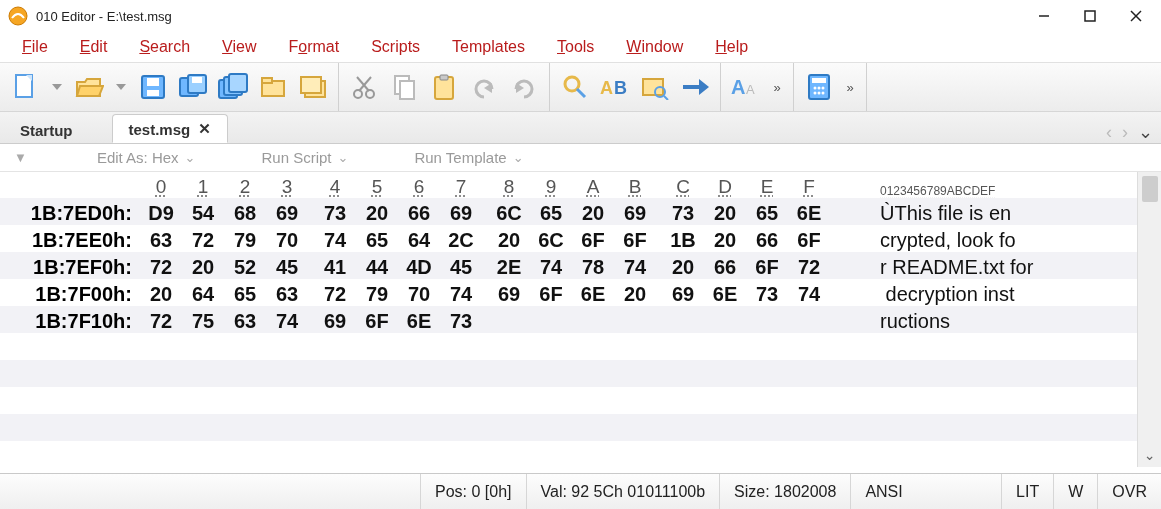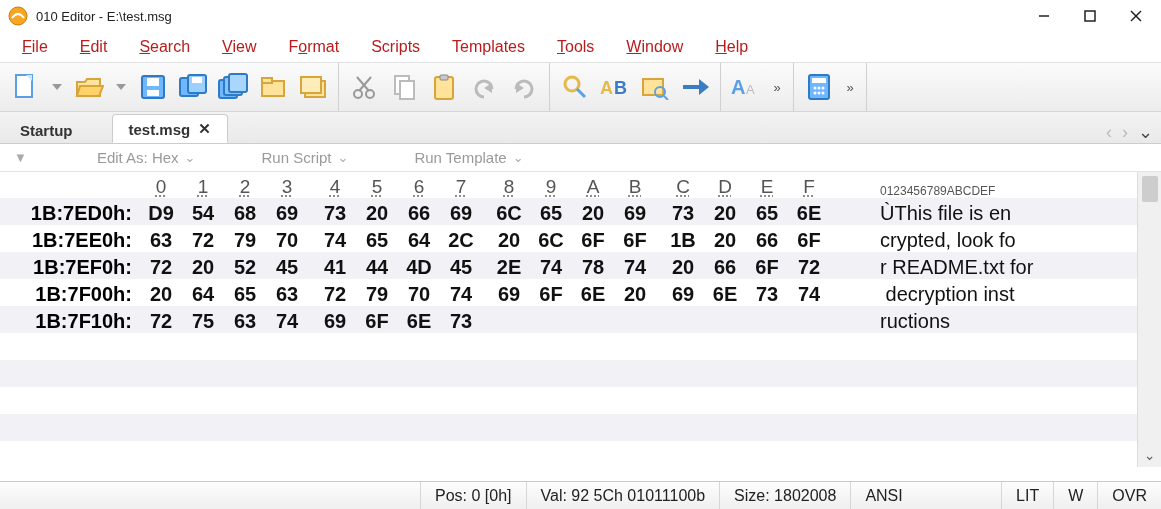--- a/index.html
+++ b/index.html
@@ -39,21 +39,21 @@
   .hexrow { display:flex; height:27px; align-items:flex-end; }
   .hexrow.alt { background:#f2f2f6; }
   .hexrow .addr { width:140px; text-align:right; padding-right:8px; color:#000; font-weight:600;}
   .byte { width:42px; text-align:center; font-weight:600;}
   .ascii { margin-left:30px; white-space:pre; font-weight:400;}
   .scrolltrack { width:24px; background:#f0f0f0; border-left:1px solid #ddd; display:flex; flex-direction:column; align-items:center;}
   .scrolltrack .thumb{ width:16px; height:26px; background:#cdcdcd; border-radius:2px; margin-top:4px;}
   .scrolltrack .arrow { font-size:14px; color:#666; margin-top:auto; margin-bottom:4px;}
   .vsplit { width:20px; background:#fff; border-left:1px solid #ddd; border-right:1px solid #ddd;}
   .blankrows .hexrow { border-top:1px solid transparent;}
-  .statusbar { position:absolute; bottom:0; left:0; right:0; height:28px; border-top:1px solid #c9c9c9; background:linear-gradient(#fdfdfd,#efefef); display:flex; align-items:flex-end; font-size:16px; color:#222;}
+  .statusbar { position:absolute; bottom:0; left:0; right:0; height:36px; border-top:1px solid #c9c9c9; background:linear-gradient(#fdfdfd,#efefef); display:flex; align-items:flex-end; font-size:16px; color:#222;}
   .statusbar .spacer { flex:0 0 420px; }
   .statusbar .cell { padding: 0 14px; border-left:1px solid #d6d6d6; height:100%; display:flex; align-items:center; }
   .statusbar .grow { flex:1; }
 </style>
 </head>
 <body>
 
 <div class="titlebar">
   <span class="appicon">
     <svg width="20" height="20" viewBox="0 0 20 20">

